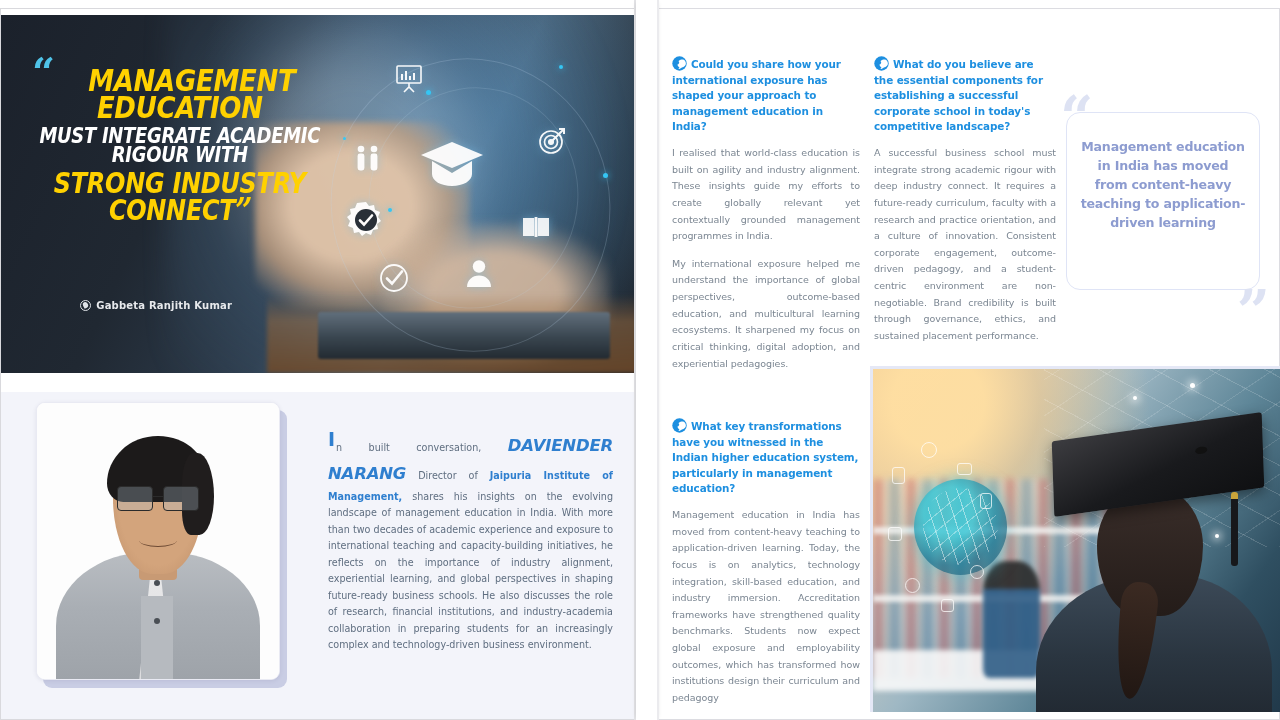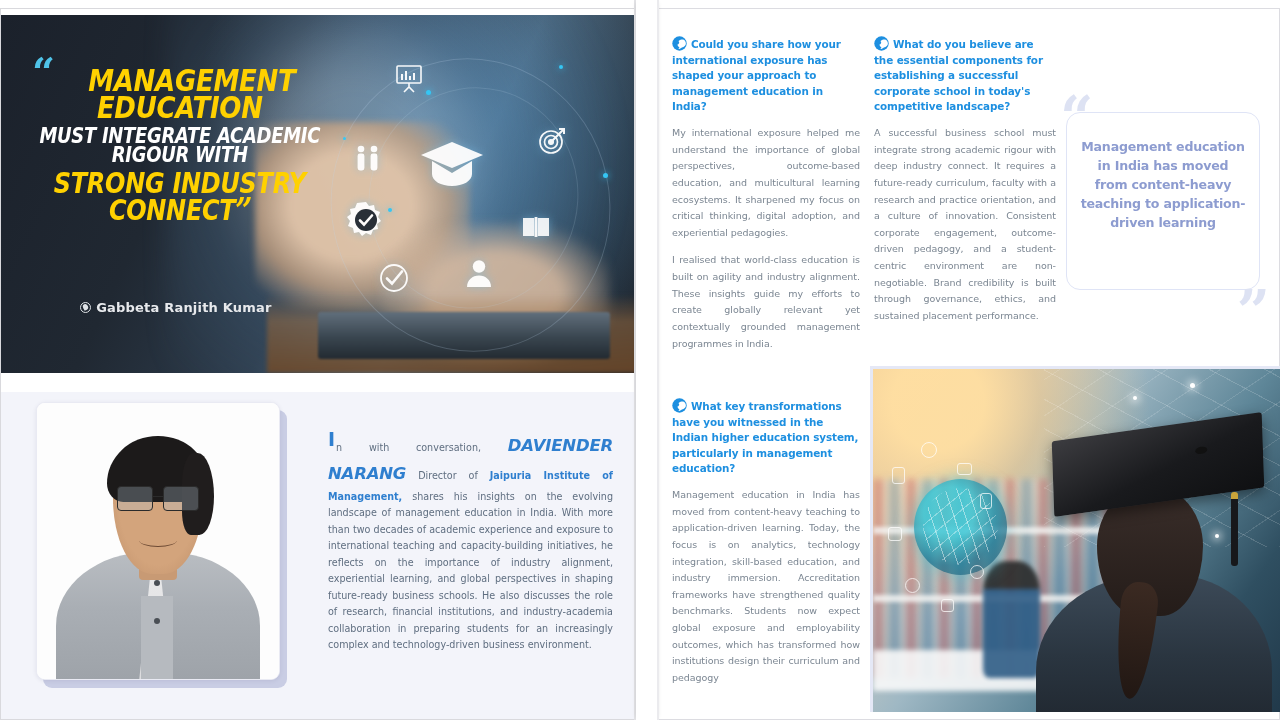--- a/index.html
+++ b/index.html
@@ -125,21 +125,21 @@
   .ln.l5{ font-size:24px; margin-top:7px;}
   .ln.l6{ font-size:24px; }
   .q-close{
     font-family:"DejaVu Serif", serif; font-size:30px;
     color:#ffd100; font-weight:700; letter-spacing:-2px;
     vertical-align:-2px;
   }
   .byline{
     position:absolute; left:12.5%; top:79.5%;
     display:flex; align-items:center; gap:5px;
-    color:#e7e9ec; font-size:13px; font-weight:700;
+    color:#e7e9ec; font-size:10px; font-weight:700;
     font-family:"DejaVu Sans", sans-serif; letter-spacing:.2px;
   }
   .byline .logo{
     width:11px; height:11px; border-radius:50%;
     border:1.4px solid #dfe3e7; position:relative;
   }
   .byline .logo::after{
     content:""; position:absolute; left:2px; top:1.5px;
     width:5px; height:6px; border-radius:50% 50% 50% 0;
     background:#dfe3e7; transform:rotate(-28deg);
@@ -244,20 +244,21 @@
   .qa-col{
     position:absolute; font-family:"DejaVu Sans", sans-serif;
   }
   .qa-col.c1{ left:14px;  top:36px; width:188px; }
   .qa-col.c2{ left:216px; top:36px; width:182px; }
   .qa-col.c3{ left:14px;  top:398px; width:188px; }
 
   .q-head{
     color:#1d8fe0; font-weight:700; font-size:10.4px; line-height:1.5;
     letter-spacing:-.1px;
+    margin-top:20px;
   }
   .q-icon{
     display:inline-block; width:15px; height:15px; vertical-align:-3px;
     margin-right:4px;
   }
   .ans{
     color:#7b8692; font-size:9.5px; line-height:1.75; text-align:justify;
     margin-top:10px; letter-spacing:-.05px;
   }
   .ans + .ans{ margin-top:11px; }
@@ -503,21 +504,21 @@
             <span class="lens r"></span>
           </div>
           <div class="p-smile"></div>
           <div class="p-btn" style="top:64%;"></div>
           <div class="p-btn" style="top:78%;"></div>
         </div>
       </div>
 
       <div class="intro">
         <p>
-          <span class="dropcap">I</span><span>n with conversation,</span>
+          <span class="dropcap">I</span><span>n built conversation,</span>
           <span class="name">DAVIENDER NARANG</span>
           <span>Director of </span><span class="org">Jaipuria Institute of Management,</span><span> shares his insights on the evolving landscape of management education in India. With more than two decades of academic experience and exposure to international teaching and capacity-building initiatives, he reflects on the importance of industry alignment, experiential learning, and global perspectives in shaping future-ready business schools. He also discusses the role of research, financial institutions, and industry-academia collaboration in preparing students for an increasingly complex and technology-driven business environment.</span>
         </p>
       </div>
     </div>
   </div>
 
   <div class="page-edge-l"></div>
   <div class="gutter"></div>
   <div class="page-edge-r"></div>
@@ -528,22 +529,22 @@
     <div class="qa-col c1">
       <div class="q-head">
         <span class="q-icon">
           <svg width="15" height="15" viewBox="0 0 15 15">
             <circle cx="7.5" cy="7.5" r="7.2" fill="#1d8fe0"></circle>
             <path d="M10.6 3.4c-3 0-5.2 2-5.2 4.6 0 1.5.8 2.7 2 3.4-.2.6-.7 1.2-1.3 1.6 1.6-.1 2.9-.7 3.8-1.6 2.3-.3 4-1.9 4-3.9 0-2.3-1.4-4.1-3.3-4.1z" fill="#fff"></path>
             <path d="M4.4 4.2c1.5 0 2.7 1 2.7 2.3S5.9 8.8 4.4 8.8 1.7 7.8 1.7 6.5 2.9 4.2 4.4 4.2z" fill="#1d8fe0"></path>
           </svg>
         </span><span>Could you share how your international exposure has shaped your approach to management education in India?</span>
       </div>
+      <div class="ans">I realised that world-class education is built on agility and industry alignment. These insights guide my efforts to create globally relevant yet contextually grounded management programmes in India.</div>
       <div class="ans">My international exposure helped me understand the importance of global perspectives, outcome-based education, and multicultural learning ecosystems. It sharpened my focus on critical thinking, digital adoption, and experiential pedagogies.</div>
-      <div class="ans">I realised that world-class education is built on agility and industry alignment. These insights guide my efforts to create globally relevant yet contextually grounded management programmes in India.</div>
     </div>
 
     <div class="qa-col c2">
       <div class="q-head">
         <span class="q-icon">
           <svg width="15" height="15" viewBox="0 0 15 15">
             <circle cx="7.5" cy="7.5" r="7.2" fill="#1d8fe0"></circle>
             <path d="M10.6 3.4c-3 0-5.2 2-5.2 4.6 0 1.5.8 2.7 2 3.4-.2.6-.7 1.2-1.3 1.6 1.6-.1 2.9-.7 3.8-1.6 2.3-.3 4-1.9 4-3.9 0-2.3-1.4-4.1-3.3-4.1z" fill="#fff"></path>
             <path d="M4.4 4.2c1.5 0 2.7 1 2.7 2.3S5.9 8.8 4.4 8.8 1.7 7.8 1.7 6.5 2.9 4.2 4.4 4.2z" fill="#1d8fe0"></path>
           </svg>

